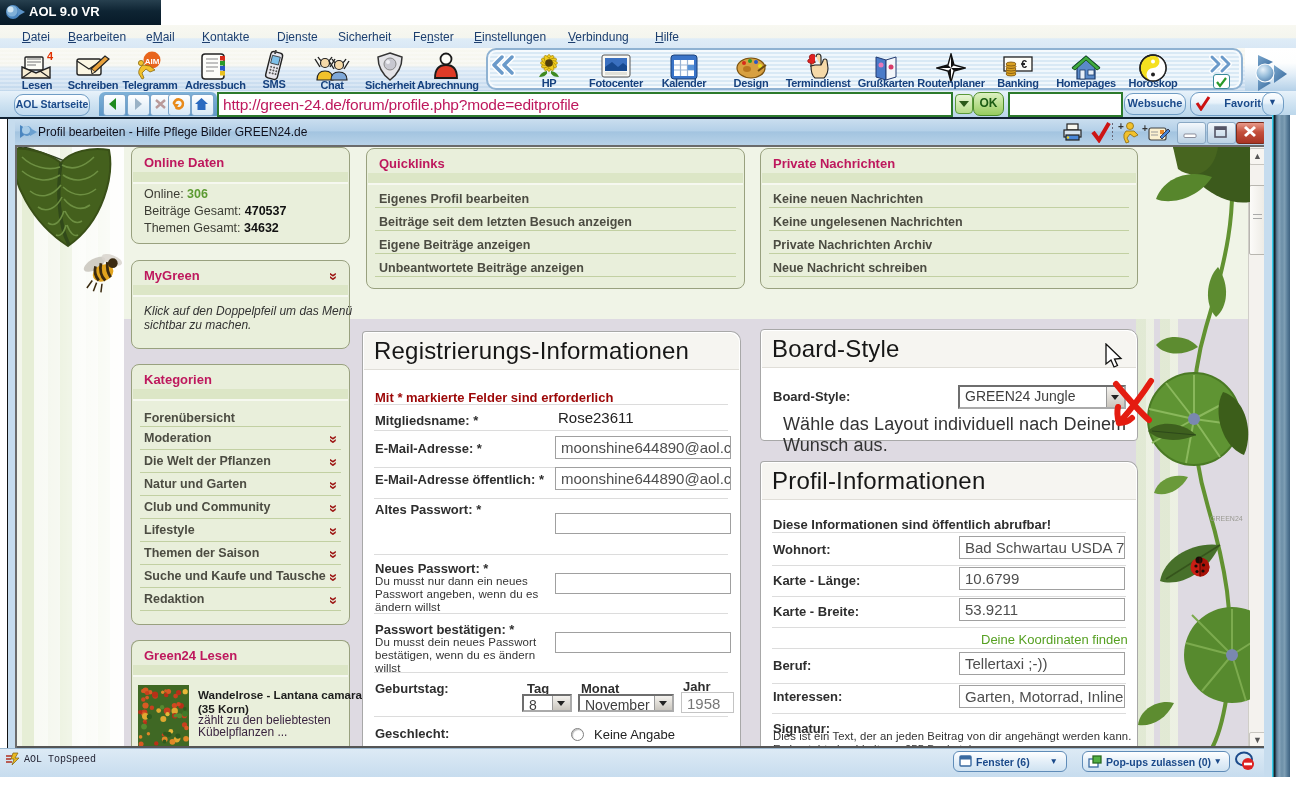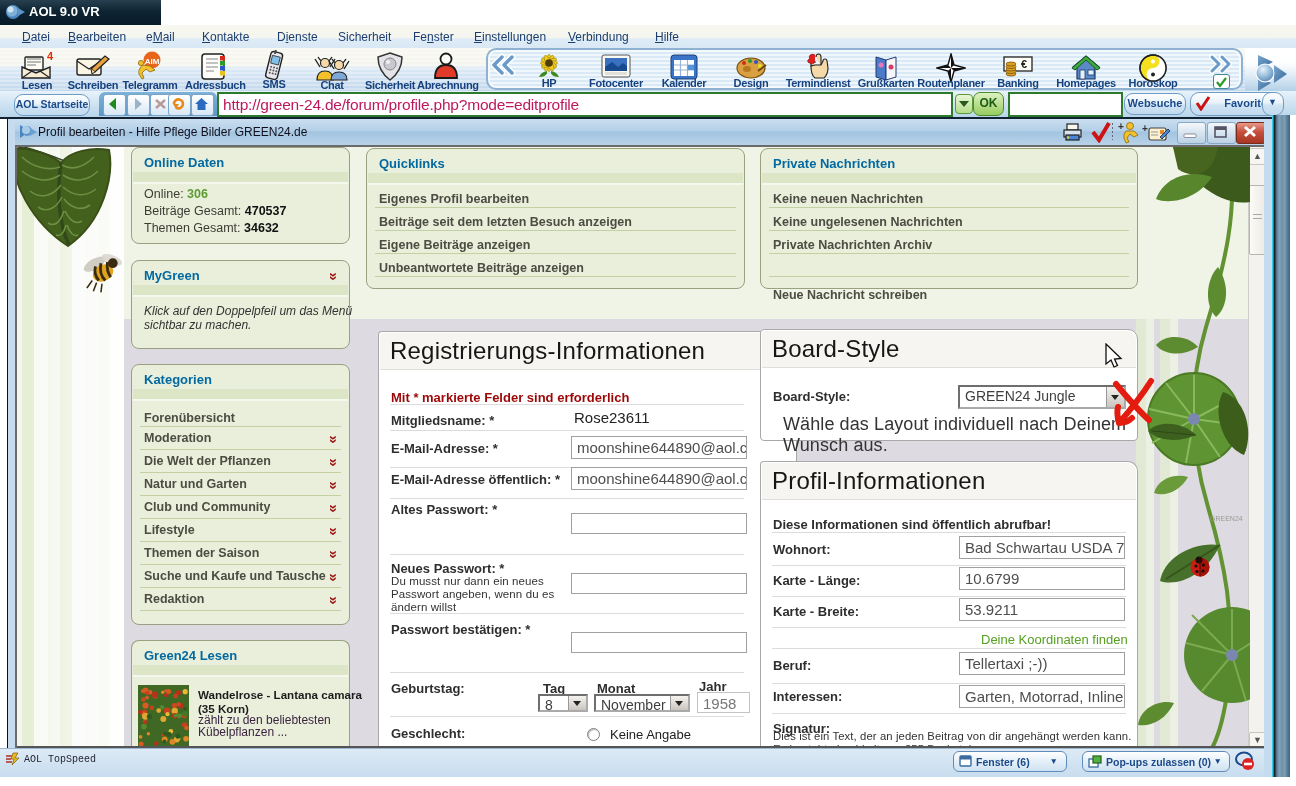--- a/index.html
+++ b/index.html
@@ -41,21 +41,21 @@
 
 #topband{left:0;top:0;width:1240px;height:172px;background:#f0f4e7;}
 #leftstrip{left:0;top:0;width:114px;height:601px;background:repeating-linear-gradient(90deg,#f3f6ec 0px,#f3f6ec 12px,#e6eed6 12px,#e6eed6 24px,#f8faf4 24px,#f8faf4 38px);}
 #rightstrip{left:1120px;top:172px;width:52px;height:429px;background:repeating-linear-gradient(90deg,rgba(228,236,214,0) 0,rgba(228,236,214,0) 6px,rgba(226,236,210,0.85) 6px,rgba(226,236,210,0.85) 16px,rgba(238,243,227,0.9) 16px,rgba(238,243,227,0.9) 24px);}
 
 #sbar{left:1238px;top:0;width:18px;height:601px;background:#f4f2ee;border-left:1px solid #d0cec8;}
 .sarrow{position:absolute;left:1px;width:15px;height:15px;background:#f7f5f1;border:1px solid #c8c6c0;border-radius:2px;font-size:9px;color:#555;text-align:center;line-height:15px;}
 #sthumb{position:absolute;left:1px;top:38px;width:15px;height:68px;background:linear-gradient(90deg,#fcfbf9,#eceae4);border:1px solid #b8b6b0;border-radius:2px;}
 
 .gbox{position:absolute;background:#e9efdb;border:1px solid #99a17f;border-radius:8px;}
-.gbox .hdr{position:absolute;left:12px;top:7px;font-size:13px;font-weight:bold;color:#0369a1;}
+.gbox .hdr{position:absolute;left:12px;top:7px;font-size:13px;font-weight:bold;color:#be185d;}
 .gbox .hstrip{position:absolute;left:1px;top:24px;width:calc(100% - 2px);height:10px;background:#dce6c6;border-bottom:2px solid #f6f8f0;}
 .gitem{position:absolute;left:12px;font-size:12.5px;font-weight:bold;color:#4c4c42;white-space:nowrap;}
 .gsep{position:absolute;left:8px;width:calc(100% - 16px);height:1px;background:#c2d0a2;}
 .chev{position:absolute;right:7px;width:15px;text-align:center;color:#9c1412;font-weight:bold;font-size:15px;transform:rotate(90deg);}
 
 .wbox{position:absolute;background:#fff;border:1px solid #a8a8a8;border-radius:4px 10px 4px 4px;}
 .wbox .whdr{position:absolute;left:1px;top:1px;width:calc(100% - 2px);height:36px;background:#f6f5f1;border-bottom:1px solid #e0ded8;border-radius:3px 9px 0 0;}
 .wbox .wtitle{position:absolute;left:11px;top:5px;font-size:24px;color:#161616;letter-spacing:0.2px;}
 .flabel{position:absolute;font-size:13px;font-weight:bold;color:#2e2e2e;}
 .fdesc{position:absolute;font-size:11.5px;color:#333;line-height:13px;letter-spacing:0.1px;}
@@ -615,26 +615,26 @@
 
   <div class="gbox" style="left:750px;top:1px;width:376px;height:139px;">
     <div class="hdr">Private Nachrichten</div>
       <div class="hstrip"></div>
     <div class="gitem" style="top:43px;">Keine neuen Nachrichten</div>
     <div class="gsep" style="top:58px;"></div>
     <div class="gitem" style="top:66px;">Keine ungelesenen Nachrichten</div>
     <div class="gsep" style="top:81px;"></div>
     <div class="gitem" style="top:89px;">Private Nachrichten Archiv</div>
     <div class="gsep" style="top:104px;"></div>
-    <div class="gitem" style="top:112px;margin-top:27px;">Neue Nachricht schreiben</div>
+    <div class="gitem" style="top:112px;">Neue Nachricht schreiben</div>
     <div class="gsep" style="top:127px;"></div>
   </div>
 
 
-  <div class="wbox" style="left:368px;top:184px;width:377px;height:417px;border-bottom:none;padding-left:40px;">
+  <div class="wbox" style="left:352px;top:184px;width:377px;height:417px;border-bottom:none;">
     <div class="whdr"></div>
       <div class="wtitle">Registrierungs-Informationen</div>
     <div class="flabel" style="left:12px;top:58px;color:#9c0606;">Mit * markierte Felder sind erforderlich</div>
     <div class="fsep" style="left:11px;top:72px;width:354px;"></div>
     <div class="flabel" style="left:12px;top:81px;">Mitgliedsname: *</div>
     <div class="abs" style="left:195px;top:77px;font-size:15px;color:#222;">Rose23611</div>
     <div class="fsep" style="left:11px;top:98px;width:354px;"></div>
     <div class="flabel" style="left:12px;top:109px;">E-Mail-Adresse: *</div>
     <div class="finput" style="left:192px;top:104px;width:176px;height:23px;">moonshine644890@aol.co</div>
     <div class="fsep" style="left:11px;top:135px;width:354px;"></div>
@@ -642,20 +642,21 @@
     <div class="finput" style="left:192px;top:135px;width:176px;height:23px;">moonshine644890@aol.co</div>
     <div class="fsep" style="left:11px;top:166px;width:354px;"></div>
     <div class="flabel" style="left:12px;top:170px;">Altes Passwort: *</div>
     <div class="finput" style="left:192px;top:181px;width:176px;height:21px;"></div>
     <div class="fsep" style="left:11px;top:222px;width:354px;"></div>
     <div class="flabel" style="left:12px;top:229px;">Neues Passwort: *</div>
     <div class="fdesc" style="left:12px;top:243px;">Du musst nur dann ein neues<br>Passwort angeben, wenn du es<br>ändern willst</div>
     <div class="finput" style="left:192px;top:241px;width:176px;height:21px;"></div>
     <div class="fsep" style="left:11px;top:281px;width:354px;"></div>
     <div class="flabel" style="left:12px;top:290px;">Passwort bestätigen: *</div>
+    <div class="fdesc" style="left:12px;top:304px;">Du musst dein neues Passwort<br>bestätigen, wenn du es ändern<br>willst</div>
     <div class="finput" style="left:192px;top:300px;width:176px;height:21px;"></div>
     <div class="fsep" style="left:11px;top:340px;width:354px;"></div>
     <div class="flabel" style="left:12px;top:349px;">Geburtstag:</div>
     <div class="flabel" style="left:164px;top:349px;">Tag</div>
     <div class="flabel" style="left:218px;top:349px;">Monat</div>
     <div class="flabel" style="left:320px;top:347px;">Jahr</div>
     <div class="abs sel" style="left:159px;top:362px;width:46px;height:14px;">
         <span>8</span>
         <i></i>
       </div>

